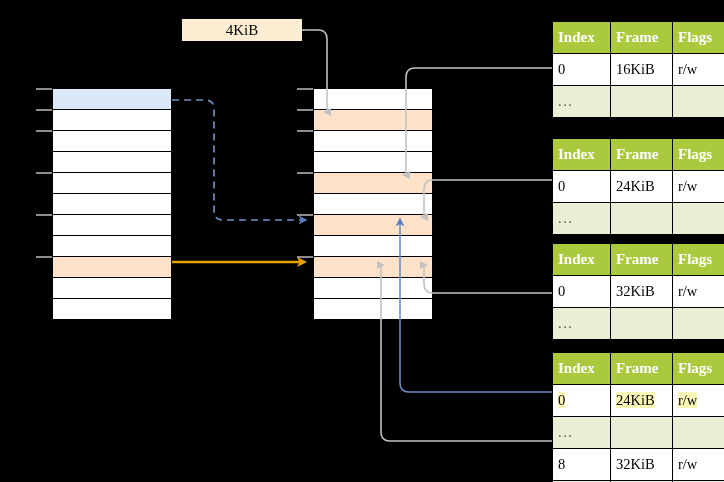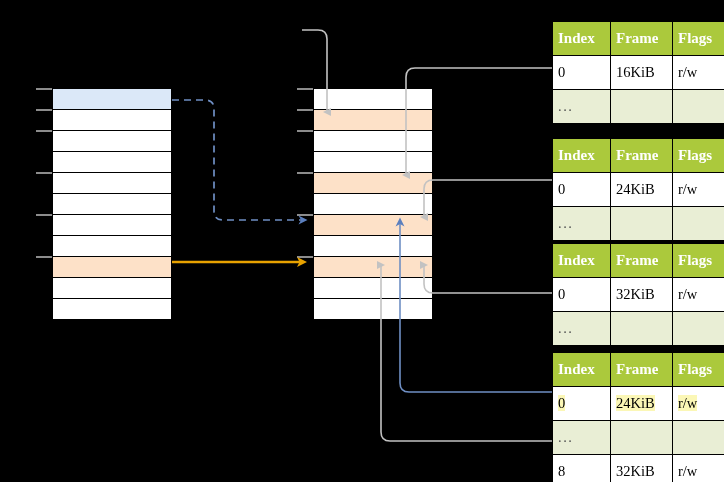--- a/index.html
+++ b/index.html
@@ -31,21 +31,21 @@
   
   .ptable{
     position:absolute;
     border-collapse:collapse;
     table-layout:fixed;
     background:#ffffff;
     font-size:14.5px;
   }
   .ptable td,.ptable th{
     border:1.3px solid #000000;
-    padding:8px 5px;
+    padding:1px 5px;
     height:32px;
     box-sizing:border-box;
     text-align:left;
     vertical-align:middle;
     font-weight:normal;
     white-space:nowrap;
     overflow:hidden;
   }
   .ptable th{
     background:#abc93c;
@@ -77,20 +77,23 @@
 
   
   svg.overlay{position:absolute;left:0;top:0;width:724px;height:482px;
     pointer-events:none;overflow:visible;}
 </style>
 </head>
 <body>
 
 <div id="root">
 
+  <div class="labelbox" style="left:182px;top:19px;width:120px;height:22px;">
+    <span>4KiB</span>
+  </div>
 
   <div class="memcol" style="left:52px;top:88px;width:120px;height:243px;">
     <div class="memrow blue" style="top:0px;width:120px;height:22px;"></div>
     <div class="memrow" style="top:21px;width:120px;height:22px;"></div>
     <div class="memrow" style="top:42px;width:120px;height:22px;"></div>
     <div class="memrow" style="top:63px;width:120px;height:22px;"></div>
     <div class="memrow" style="top:84px;width:120px;height:22px;"></div>
     <div class="memrow" style="top:105px;width:120px;height:22px;"></div>
     <div class="memrow" style="top:126px;width:120px;height:22px;"></div>
     <div class="memrow" style="top:147px;width:120px;height:22px;"></div>

